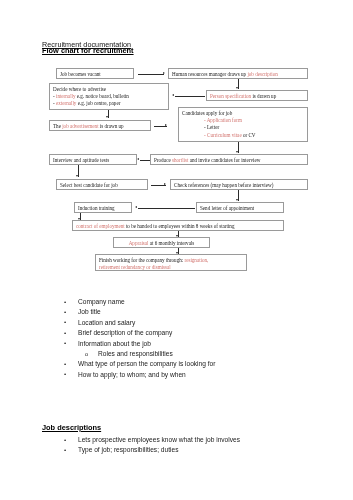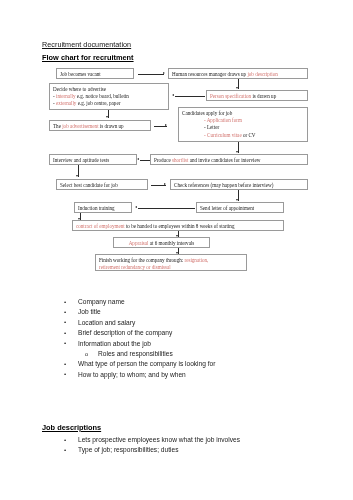--- a/index.html
+++ b/index.html
@@ -38,21 +38,21 @@
     position: absolute;
     left: 42px;
     font-family: "Liberation Sans", sans-serif;
     font-size: 7.4px;
     font-weight: bold;
     line-height: 9px;
     text-decoration: underline;
     color: #000;
     white-space: nowrap;
   }
-  #head-flow  { top: 53px; text-decoration: underline; }
+  #head-flow  { top: 46px; text-decoration: underline; }
   #head-advert{ top: 285px; }
   #head-jobdesc { top: 423px; }
 
   
   .flow {
     position: absolute;
     left: 0; top: 0;
     width: 353px; height: 500px;
   }
   .node {

